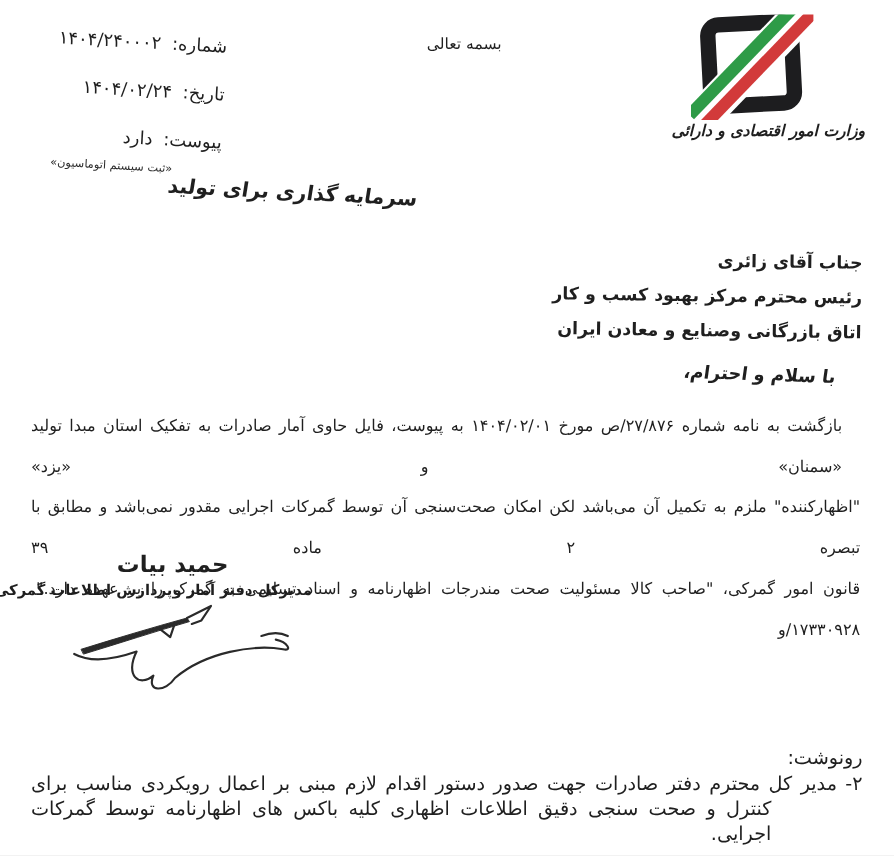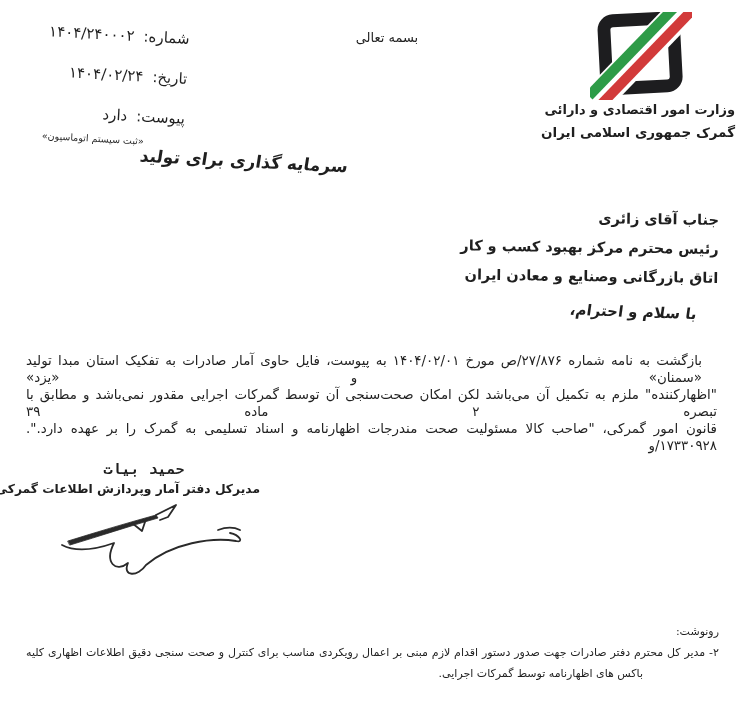--- a/index.html
+++ b/index.html
@@ -15,51 +15,51 @@
   }
   .meta .row{font-size:15px;margin-bottom:22px;white-space:nowrap;}
   .meta .lbl{margin-left:9px;}
   .meta .note{font-size:9.5px;margin-top:-12px;text-align:center;color:#2a2a2a;}
   
   .besmele{
     position:absolute;top:30px;left:345px;width:84px;text-align:center;
     font-weight:normal;font-size:13px;
   }
   
-  .org-block{position:absolute;top:12px;right:10px;width:188px;text-align:left;}
+  .org-block{position:absolute;top:12px;right:24px;width:188px;text-align:right;font-style:italic;}
   .org-block svg{display:block;margin:0 auto;}
   .ministry{font-weight:bold;font-size:13px;margin-top:2px;white-space:nowrap;}
   .orgname{font-weight:bold;font-size:13.5px;margin-top:7px;white-space:nowrap;}
   
   .slogan{
     position:absolute;top:151px;left:138px;width:212px;text-align:center;
     font-size:17px;font-weight:bold;transform:rotate(3deg) skewX(-6deg);
     white-space:nowrap;
   }
   
   .recipient{
     position:absolute;top:206px;right:26px;text-align:right;font-weight:bold;
     font-size:14.5px;line-height:29px;transform:rotate(0.8deg);transform-origin:100% 0;
   }
   
   .salutation{
     position:absolute;top:303px;right:48px;font-size:15px;font-weight:bold;
     transform:rotate(2deg) skewX(-6deg);
   }
   
-  .body-text{position:absolute;top:352px;right:28px;left:26px;font-size:13.4px;line-height:17px;}
+  .body-text{position:absolute;top:339px;right:28px;left:26px;font-size:13.4px;line-height:34px;}
   .body-line{text-align:justify;text-align-last:justify;}
   .body-line.first{padding-right:15px;}
   
   .signer{position:absolute;top:460px;left:28px;width:232px;text-align:center;}
-  .signer-name{font-weight:bold;font-size:15px;font-family:Liberation Mono, monospace;}
+  .signer-name{font-weight:bold;font-size:19px;}
   .signer-title{font-weight:bold;font-size:12.3px;margin-top:3px;letter-spacing:-0.3px;white-space:nowrap;}
   .signature-svg{position:absolute;top:497px;left:22px;}
   
-  .footer{position:absolute;top:621px;right:26px;left:26px;font-size:11px;line-height:21px;}
+  .footer{position:absolute;top:621px;right:26px;left:26px;font-size:16px;line-height:21px;}
   .cc-label{text-align:right;}
   .cc-item{text-align:justify;padding-right:76px;text-indent:-76px;}
 </style>
 </head>
 <body>
 
 <div class="page">
 
   <div class="meta">
     <div class="row">
@@ -81,21 +81,20 @@
       <g transform="rotate(-3 55 45)">
         <rect x="16" y="8" width="76" height="74" rx="10" fill="none" stroke="#1d1d1f" stroke-width="14"></rect>
       </g>
       <g transform="rotate(-46 55 45)">
         <rect x="-22" y="29" width="154" height="33" fill="#ffffff"></rect>
         <rect x="-18" y="31" width="146" height="11" fill="#2e9b47"></rect>
         <rect x="-18" y="47" width="146" height="11" fill="#d23a3a"></rect>
       </g>
     </svg>
     <div class="ministry">وزارت امور اقتصادی و دارائی</div>
-    <div class="orgname">گمرک جمهوری اسلامی ایران</div>
   </div>
 
   <div class="slogan">سرمایه گذاری برای تولید</div>
 
   <div class="recipient">
     <div>جناب آقای زائری</div>
     <div>رئیس محترم مرکز بهبود کسب و کار</div>
     <div>اتاق بازرگانی وصنایع و معادن ایران</div>
   </div>
 

